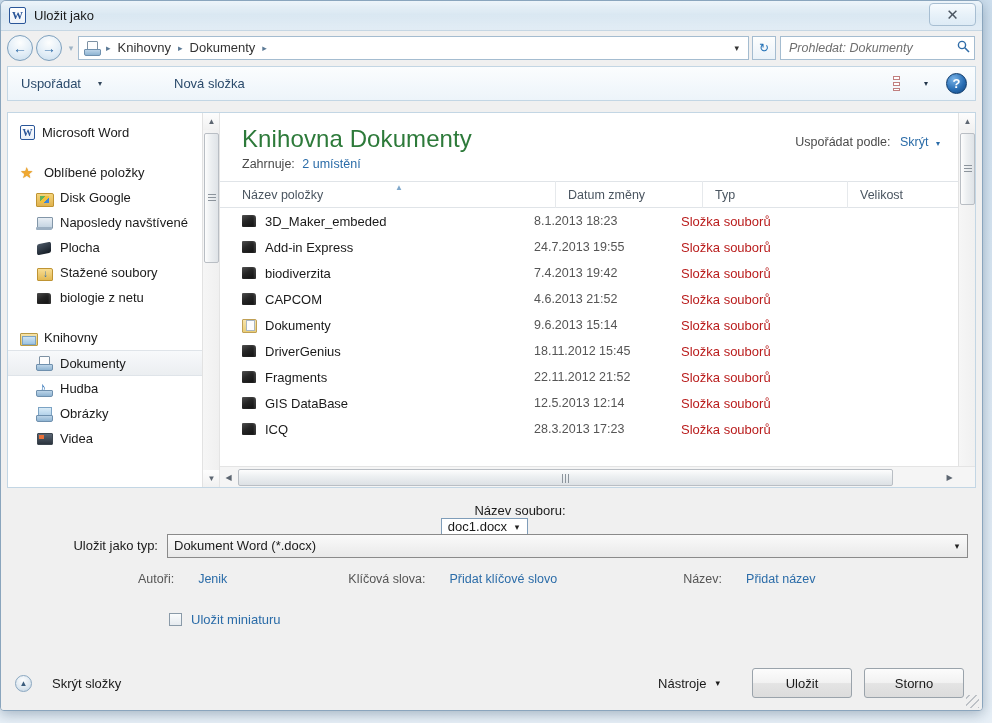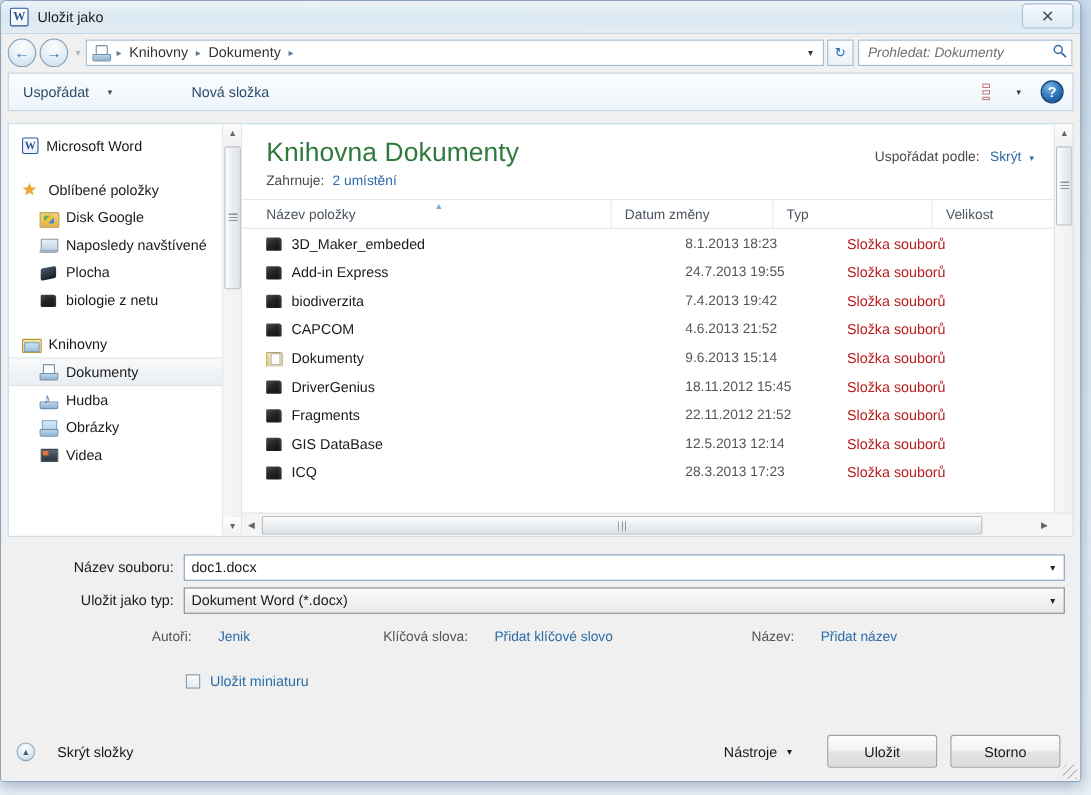--- a/index.html
+++ b/index.html
@@ -324,21 +324,21 @@
   .sort-caret {
     position: absolute; left: 175px; top: 2px; color: #7fa8cc; font-size: 8px;
   }
 
   .rows {
     position: absolute; left: 0; right: 17px; top: 95px; bottom: 22px;
     overflow: hidden;
   }
   .frow { height: 26px; display: flex; align-items: center; cursor: pointer; }
   .cell { font-size: 13px; color: #1a1a1a; white-space: nowrap; overflow: hidden; }
-  .cell.name { width: 403px; padding-left: 22px; display: flex; align-items: flex-end; gap: 8px; }
+  .cell.name { width: 314px; padding-left: 22px; display: flex; align-items: center; gap: 8px; }
   .cell.date { width: 147px; color: #555; font-size: 12.5px; }
   .cell.type { width: 145px; color: #b91c1c; font-size: 13px; }
   .cell.size { flex: 1; }
   .ficon { width: 15px; height: 14px; flex: none; position: relative; }
   .ficon.dark::before {
     content: ""; position: absolute; left: 0; top: 1px; width: 14px; height: 12px;
     background: linear-gradient(148deg,#4e4e4e 0%,#262626 42%,#0d0d0d 100%);
     border-radius: 1px 3px 1px 1px;
     box-shadow: inset -2px 0 2px rgba(255,255,255,.14);
   }
@@ -373,21 +373,21 @@
     background: repeating-linear-gradient(90deg,#8c949c 0 1px, transparent 1px 3px);
   }
   .corner-box {
     position: absolute; right: 0; bottom: 0; width: 17px; height: 21px;
     background: #f5f5f5; border-top: 1px solid #e4e4e4;
   }
 
   
   .form-area { position: absolute; left: 0; right: 0; top: 493px; bottom: 0; background: #f0f0f0; }
   .field-row { display: flex; align-items: center; height: 25px; margin-bottom: 5px; }
-  .field-row.r1 { margin-top: 9px; }
+  .field-row.r1 { margin-top: 9px; flex-direction: column; }
   .field-lbl {
     width: 166px; text-align: right; padding-right: 9px;
     font-size: 13px; color: #1a1a1a; flex: none;
   }
   .combo {
     flex: 1; margin-right: 14px; height: 24px;
     display: flex; align-items: center;
     border: 1px solid #7f9db9; background: #fff; padding-left: 6px;
   }
   .combo.grey { background: linear-gradient(180deg,#fafafa,#e9e9e9); border-color: #8a8a8a; }
@@ -548,20 +548,24 @@
         </div>
         <div class="nav-item child">
           <span class="ni ni-recent"></span>
           <span class="nav-label">Naposledy navštívené</span>
         </div>
         <div class="nav-item child">
           <span class="ni ni-desktop"></span>
           <span class="nav-label">Plocha</span>
         </div>
         <div class="nav-item child">
+          <span class="ni ni-dl"></span>
+          <span class="nav-label">Stažené soubory</span>
+        </div>
+        <div class="nav-item child">
           <span class="ni ni-folderdark"></span>
           <span class="nav-label">biologie z netu</span>
         </div>
 
         <div class="nav-spacer"></div>
 
         <div class="nav-item">
           <span class="ni ni-lib"></span>
           <span class="nav-label">Knihovny</span>
         </div>

